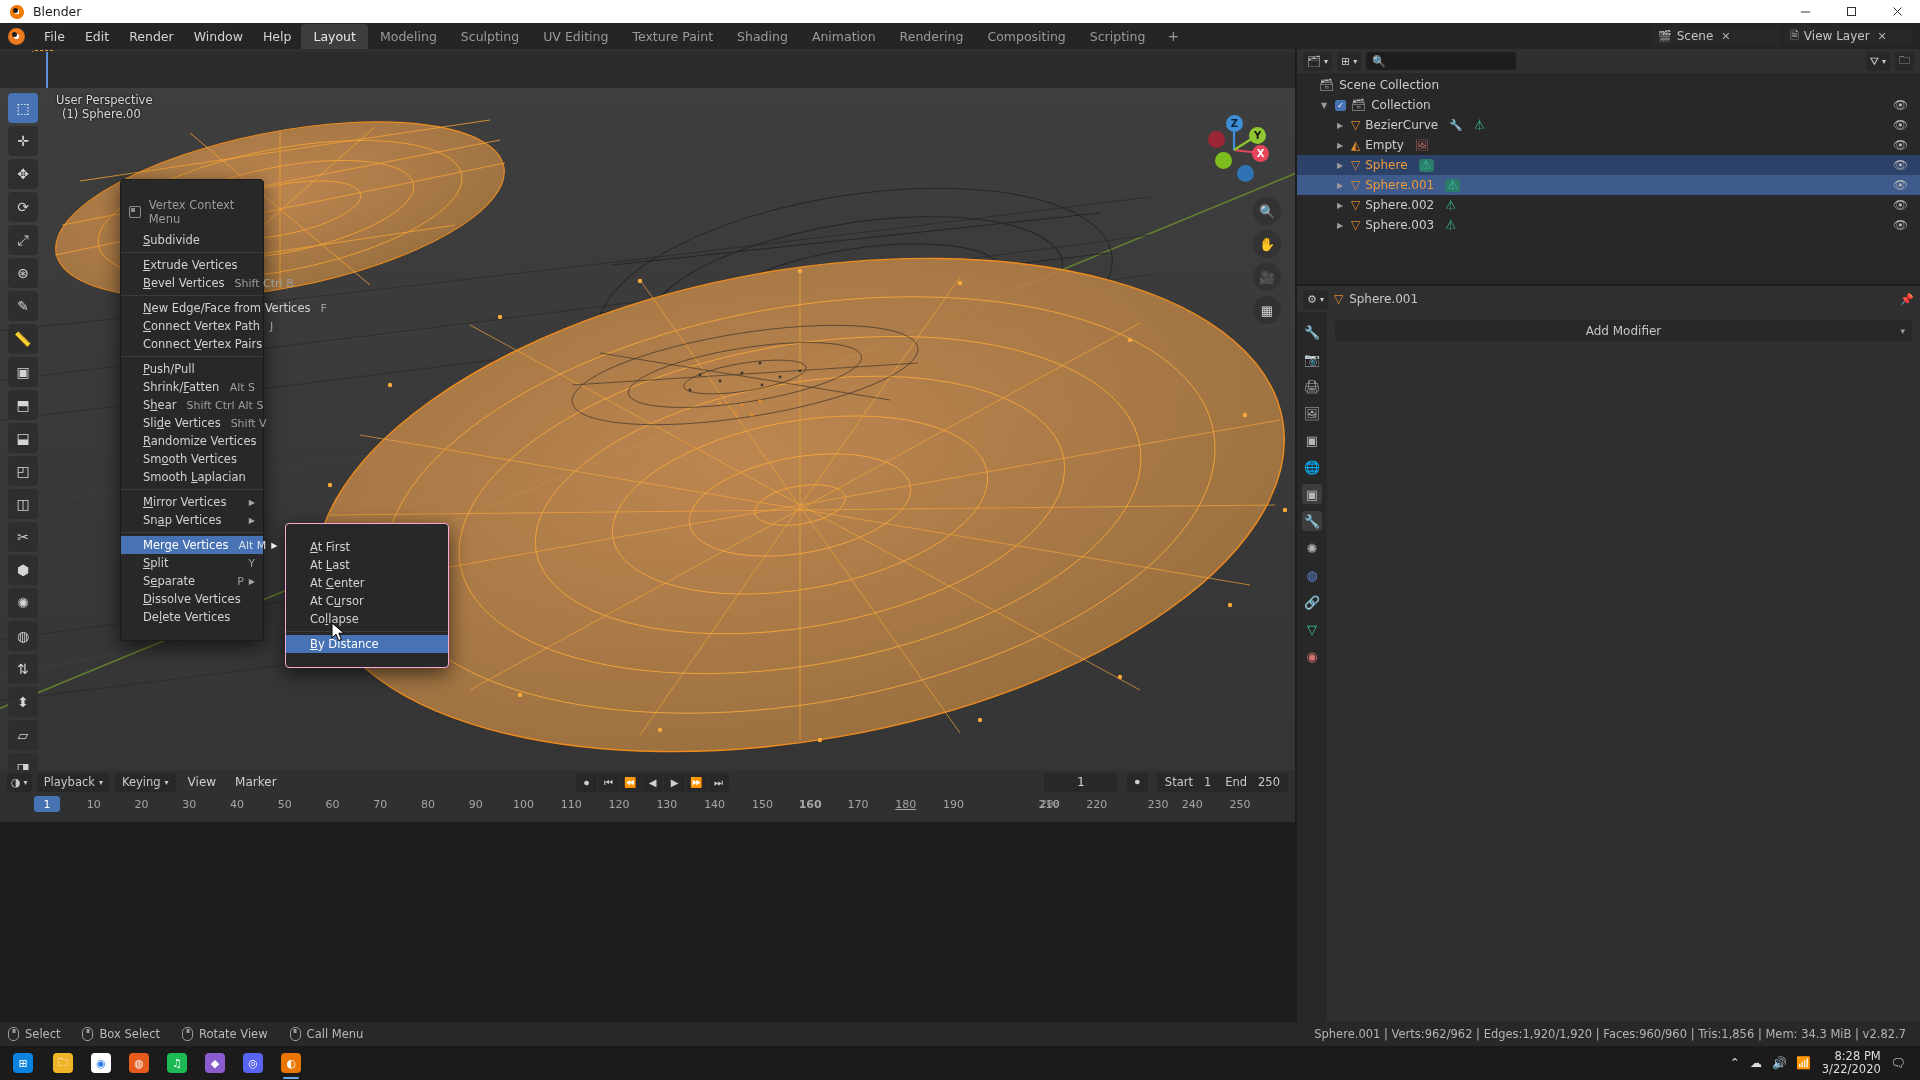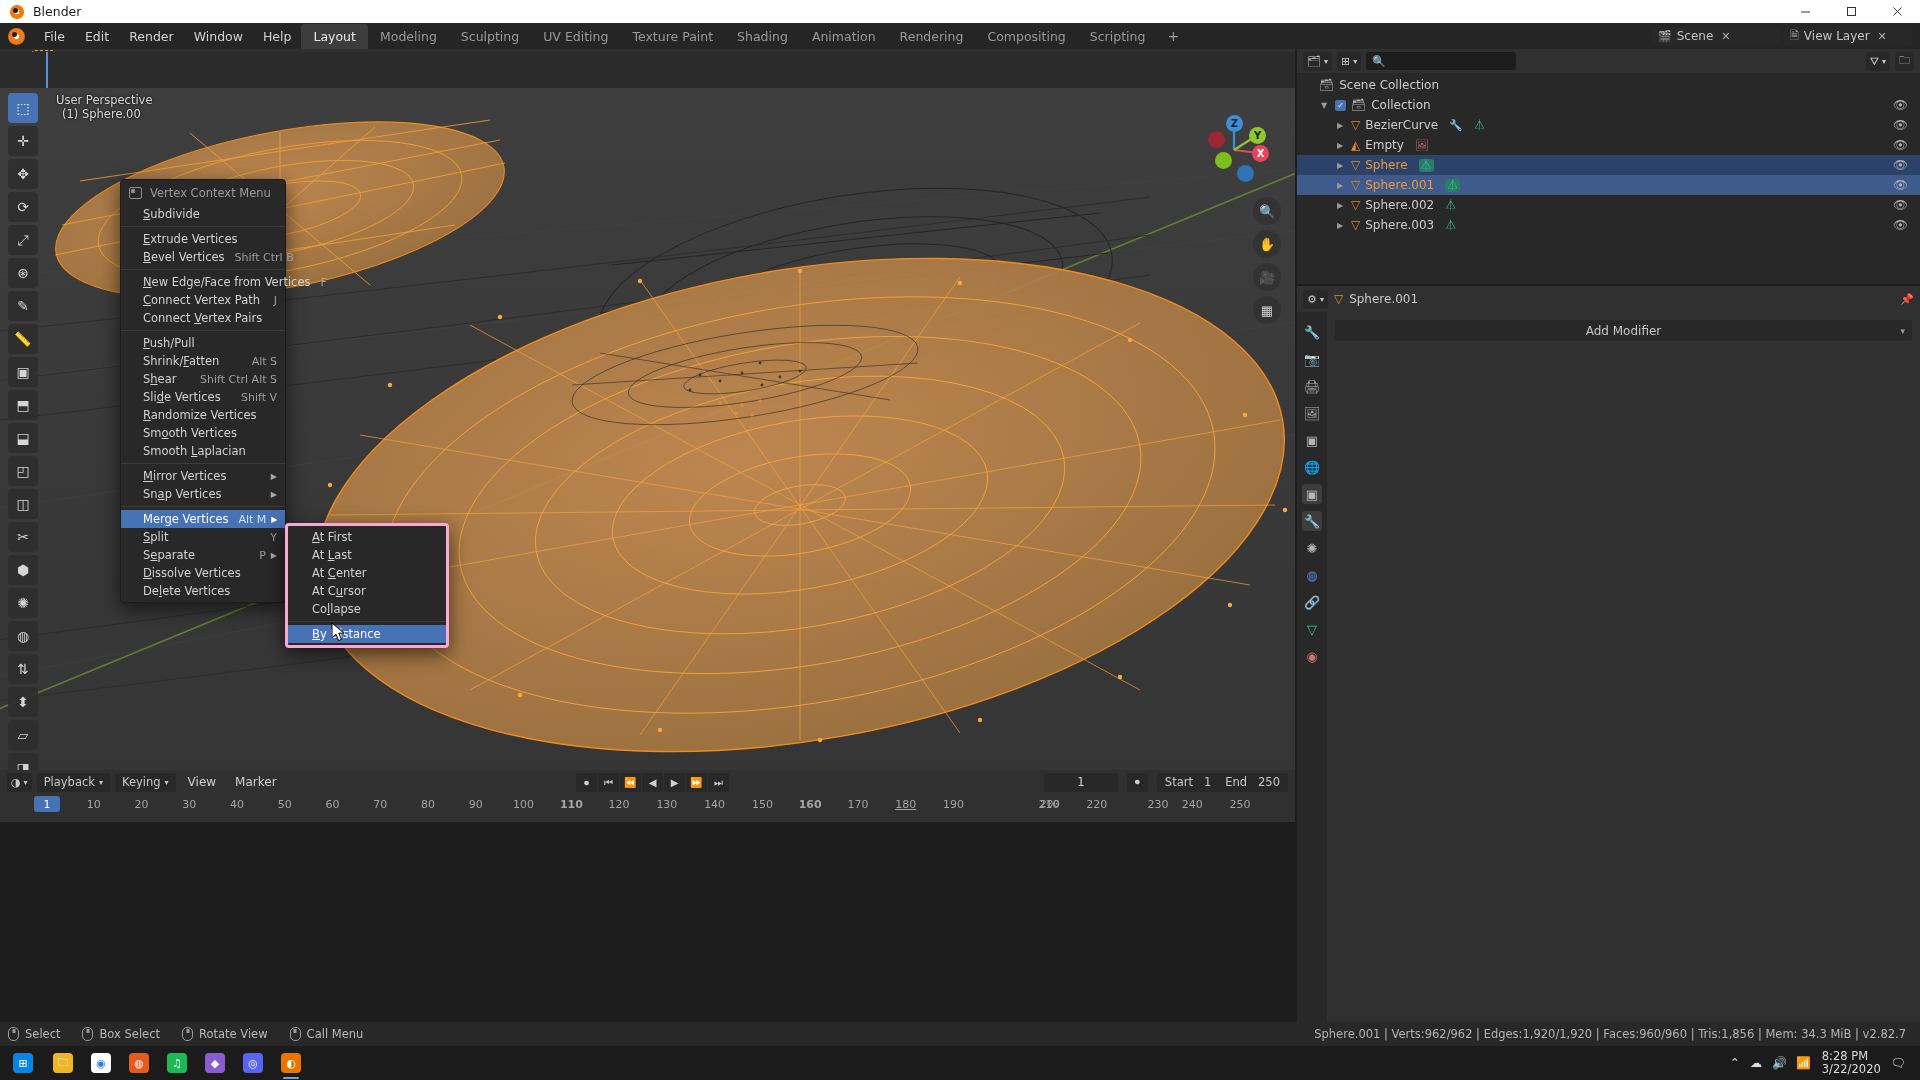--- a/index.html
+++ b/index.html
@@ -117,23 +117,23 @@
     font-size: 10px; font-weight: bold; color: #1a1a1a;
   }
   .nav-tools { position: absolute; right: 14px; top: 112px; display: flex; flex-direction: column; gap: 5px; z-index: 5; }
   .nav-btn {
     width: 28px; height: 28px; border-radius: 50%; background: rgba(50,50,50,0.9);
     display: flex; align-items: center; justify-content: center; color: #d0d0d0; font-size: 13px;
   }
 
   
   .ctx-menu {
-    position: absolute; left: 120px; top: 94px; width: 166px;
+    position: absolute; left: 120px; top: 94px; width: 144px;
     background: #282828; border: 1px solid #1b1b1b; border-radius: 4px;
-    box-shadow: 0 6px 20px rgba(0,0,0,0.6); padding: 2px 0; z-index: 40;
+    box-shadow: 0 6px 20px rgba(0,0,0,0.6); padding: 14px 0; z-index: 40;
   }
   .ctx-title {
     display: flex; align-items: center; gap: 8px; padding: 4px 8px 5px 8px;
     color: #9b9b9b; font-size: 11.5px;
   }
   .ctx-title .tic { width: 13px; height: 12px; border: 1px solid #8d8d8d; border-radius: 2px; position: relative; }
   .ctx-title .tic::after { content:''; position:absolute; left:1px; top:1px; width:4px; height:4px; background:#8d8d8d; }
   .ctx-row {
     display: flex; align-items: center; padding: 2px 8px 2px 22px; height: 18px;
     color: #d2d2d2; font-size: 11.5px; position: relative; white-space: nowrap;
@@ -142,22 +142,22 @@
   .ctx-label { flex: 1; }
   .ctx-label u { text-decoration: underline; }
   .ctx-key { color: #9e9e9e; font-size: 11px; margin-left: 10px; }
   .ctx-row.hl .ctx-key { color: #d7e0ef; }
   .ctx-arrow { margin-left: 5px; font-size: 8px; color: #a8a8a8; }
   .ctx-row.hl .ctx-arrow { color: #fff; }
   .ctx-sep { height: 1px; background: #3b3b3b; margin: 3px 0; }
 
   .sub-menu {
     position: absolute; left: 285px; top: 438px; width: 164px;
-    background: #282828; border: 3px solid #f9a8d4; border-radius: 4px;
-    box-shadow: 0 6px 20px rgba(0,0,0,0.6); padding: 2px 0; z-index: 45;
+    background: #282828; border: 1px solid #f9a8d4; border-radius: 4px;
+    box-shadow: 0 6px 20px rgba(0,0,0,0.6); padding: 14px 0; z-index: 45;
   }
   .sub-menu .ctx-row { padding-left: 24px; }
 
   .cursor-arrow { position: absolute; left: 331px; top: 537px; z-index: 60; }
 
   
   .outliner {
     position: absolute; left: 1297px; top: 49px; width: 623px; height: 235px;
     background: #282828;
   }
@@ -236,21 +236,21 @@
 
   
   .taskbar {
     position: absolute; left: 0; top: 1046px; width: 1920px; height: 34px;
     background: #1b1b1b; display: flex; align-items: center; padding: 0 4px; gap: 2px;
   }
   .tb-app { width: 38px; height: 34px; display: flex; align-items: center; justify-content: center; position: relative; }
   .tb-app .glyph { width: 20px; height: 20px; border-radius: 4px; display: flex; align-items: center; justify-content: center; font-size: 11px; color: #fff; }
   .tb-app.running::after { content:''; position: absolute; bottom: 1px; left: 11px; width: 16px; height: 2px; background: #6aa6e8; border-radius: 1px; }
   .tray { margin-left: auto; display: flex; align-items: center; gap: 10px; padding-right: 10px; color: #dcdcdc; font-size: 11px; }
-  .tray-clock { text-align: left; line-height: 13px; font-size: 11.5px; }
+  .tray-clock { text-align: right; line-height: 13px; font-size: 11.5px; }
   .tray-ic { font-size: 12px; color: #dcdcdc; }
 </style>
 </head>
 <body>
 
 <div id="app">
 
   <div class="titlebar">
     <div class="tb-icon">
       <div class="ring"></div>
@@ -820,21 +820,21 @@
     <div class="tl-tick" style="left: 93.76px;">10</div>
         <div class="tl-tick" style="left: 141.52px;">20</div>
         <div class="tl-tick" style="left: 189.28px;">30</div>
         <div class="tl-tick" style="left: 237.04px;">40</div>
         <div class="tl-tick" style="left: 284.8px;">50</div>
         <div class="tl-tick" style="left: 332.56px;">60</div>
         <div class="tl-tick" style="left: 380.32px;">70</div>
         <div class="tl-tick" style="left: 428.08px;">80</div>
         <div class="tl-tick" style="left: 475.84px;">90</div>
         <div class="tl-tick" style="left: 523.6px;">100</div>
-        <div class="tl-tick" style="left: 571.36px; font-weight: bold;">110</div>
+        <div class="tl-tick" style="left: 571.36px;">110</div>
         <div class="tl-tick" style="left: 619.12px;">120</div>
         <div class="tl-tick" style="left: 666.88px;">130</div>
         <div class="tl-tick" style="left: 714.64px;">140</div>
         <div class="tl-tick" style="left: 762.4px;">150</div>
         <div class="tl-tick" style="left: 810.16px; font-weight: bold;">160</div>
         <div class="tl-tick" style="left: 857.92px;">170</div>
         <div class="tl-tick" style="left: 905.68px; text-decoration: underline;">180</div>
         <div class="tl-tick" style="left: 953.44px;">190</div>
         <div class="tl-tick" style="left: 1050px; font-family: Liberation Mono, monospace;">200</div>
         <div class="tl-tick" style="left: 1048.96px;">210</div>

